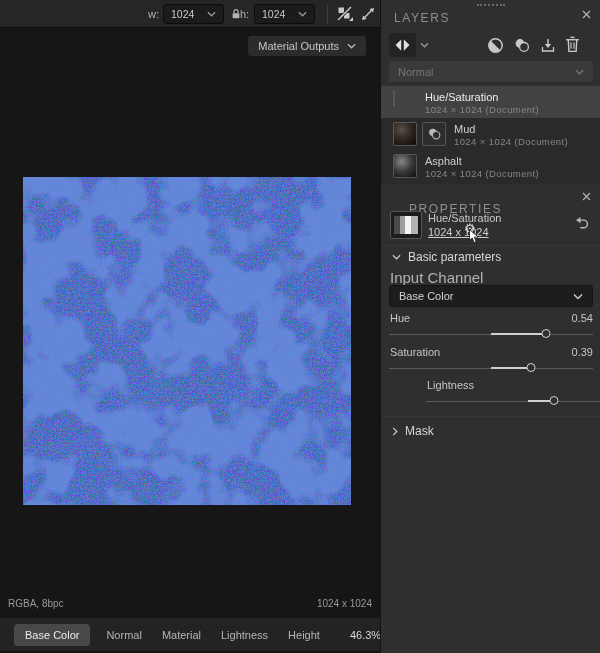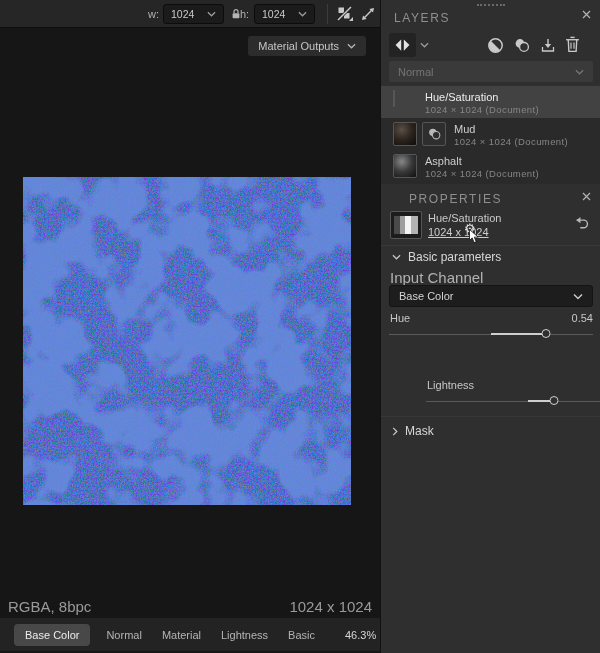--- a/index.html
+++ b/index.html
@@ -10,21 +10,21 @@
   
   .topbar { position:absolute; left:0; top:0; width:380px; height:28px; background:#262626; border-bottom:1px solid #0e0e0e; }
   .tb-label { position:absolute; top:8px; font-size:11px; color:#b0b0b0; }
   .tb-select { position:absolute; top:4px; height:20px; width:61px; background:#1b1b1b; border:1px solid #0c0c0c; border-radius:3px; display:flex; align-items:center; justify-content:space-between; padding:0 7px; font-size:10.5px; color:#c9c9c9; }
   .tb-sep { position:absolute; left:327px; top:4px; width:1px; height:20px; background:#3c3c3c; }
   .icon-btn { position:absolute; top:5px; width:20px; height:18px; display:flex; align-items:center; justify-content:center; }
 
   .viewport { position:absolute; left:0; top:28px; width:380px; height:625px; background:#161616; }
   .material-outputs { position:absolute; right:14px; top:8px; height:20px; background:#2c2c2c; border-radius:3px; display:flex; align-items:center; gap:8px; padding:0 10px; font-size:11px; color:#c6c6c6; }
   .texture { position:absolute; left:23px; top:149px; width:328px; height:328px; display:block; }
-  .status-row { position:absolute; left:0; top:570px; width:380px; height:14px; font-size:15px; color:#9a9a9a; }
+  .status-row { position:absolute; left:0; top:570px; width:380px; height:14px; font-size:10px; color:#9a9a9a; }
   .status-format { position:absolute; left:8px; }
   .status-size { position:absolute; right:8px; }
   .channel-bar { position:absolute; left:0; top:590px; width:380px; height:33px; background:#232323; display:flex; align-items:center; }
   .chan-tab { font-size:11px; color:#b5b5b5; white-space:nowrap; margin:0 10px; }
   .chan-tab.selected { background:#484848; color:#ececec; border-radius:4px; padding:5px 11px; margin:0 6px 0 14px; }
   .chan-tab.truncated { max-width:33px; overflow:hidden; margin-right:4px; }
   .chan-zoom { font-size:11px; color:#d6d6d6; margin:0 8px 0 6px; }
 
   
   .right { position:absolute; left:380px; top:0; width:220px; height:653px; background:#2f2f2f; border-left:1px solid #121212; }
@@ -143,21 +143,21 @@
     <div class="status-row">
       <span class="status-format">RGBA, 8bpc</span>
       <span class="status-size">1024 x 1024</span>
     </div>
 
     <div class="channel-bar">
       <span class="chan-tab selected">Base Color</span>
       <span class="chan-tab">Normal</span>
       <span class="chan-tab">Material</span>
       <span class="chan-tab">Lightness</span>
-      <span class="chan-tab">Basic</span>
+      <span class="chan-tab">Height</span>
       <span class="chan-tab truncated">Ambient occlusion</span>
       <span class="chan-zoom">46.3%</span>
       <svg class="ic" width="11" height="7" viewBox="0 0 10 6">
           <polyline points="1,1 5,5 9,1" fill="none" stroke="#c9c9c9" stroke-width="1.5"></polyline>
         </svg>
     </div>
   </div>
 
   <div class="right">
     <div class="drag-dots"></div>
@@ -235,21 +235,21 @@
         <span class="layer-name" style="left:73px;">Mud</span>
         <span class="layer-size" style="left:73px;">1024 × 1024 (Document)</span>
       </div>
       <div class="layer-row">
         <span class="thumb thumb-asphalt" style="left:12px;"></span>
         <span class="layer-name" style="left:44px;">Asphalt</span>
         <span class="layer-size" style="left:44px;">1024 × 1024 (Document)</span>
       </div>
     </div>
 
-    <span class="panel-header" style="top:192px;padding-left:15px;">PROPERTIES</span>
+    <span class="panel-header" style="top:202px;padding-left:15px;">PROPERTIES</span>
     <span class="close-x" style="top:192px;">
       <svg class="ic" width="9" height="9" viewBox="0 0 9 9">
           <path d="M1,1 L8,8 M8,1 L1,8" stroke="#b3b3b3" stroke-width="1.2"></path>
         </svg>
     </span>
 
     <span class="thumb thumb-stripes prop-thumb"></span>
     <span class="prop-name">Hue/Saturation</span>
     <span class="prop-size-link">1024 x 1024</span>
     <span class="gear">⚙</span>
@@ -283,20 +283,29 @@
 
     <div class="slider-group" style="top:312px;">
       <span class="slider-label">Hue</span>
       <span class="slider-value">0.54</span>
       <div class="slider-track">
         <div class="slider-rail"></div>
           <div class="slider-fill" style="left: 50%; width: 27%;"></div>
         <div class="slider-handle" style="left: 77%;"></div>
       </div>
     </div>
+    <div class="slider-group" style="top:346px;">
+      <span class="slider-label">Saturation</span>
+      <span class="slider-value">0.39</span>
+      <div class="slider-track">
+        <div class="slider-rail"></div>
+          <div class="slider-fill" style="left: 50%; width: 19.5%;"></div>
+        <div class="slider-handle" style="left: 69.5%;"></div>
+      </div>
+    </div>
     <div class="slider-group" style="top:379px;margin-left:37px;">
       <span class="slider-label">Lightness</span>
       <span class="slider-value">0.43</span>
       <div class="slider-track">
         <div class="slider-rail"></div>
           <div class="slider-fill" style="left: 50%; width: 12.5%;"></div>
         <div class="slider-handle" style="left: 62.5%;"></div>
       </div>
     </div>
 

